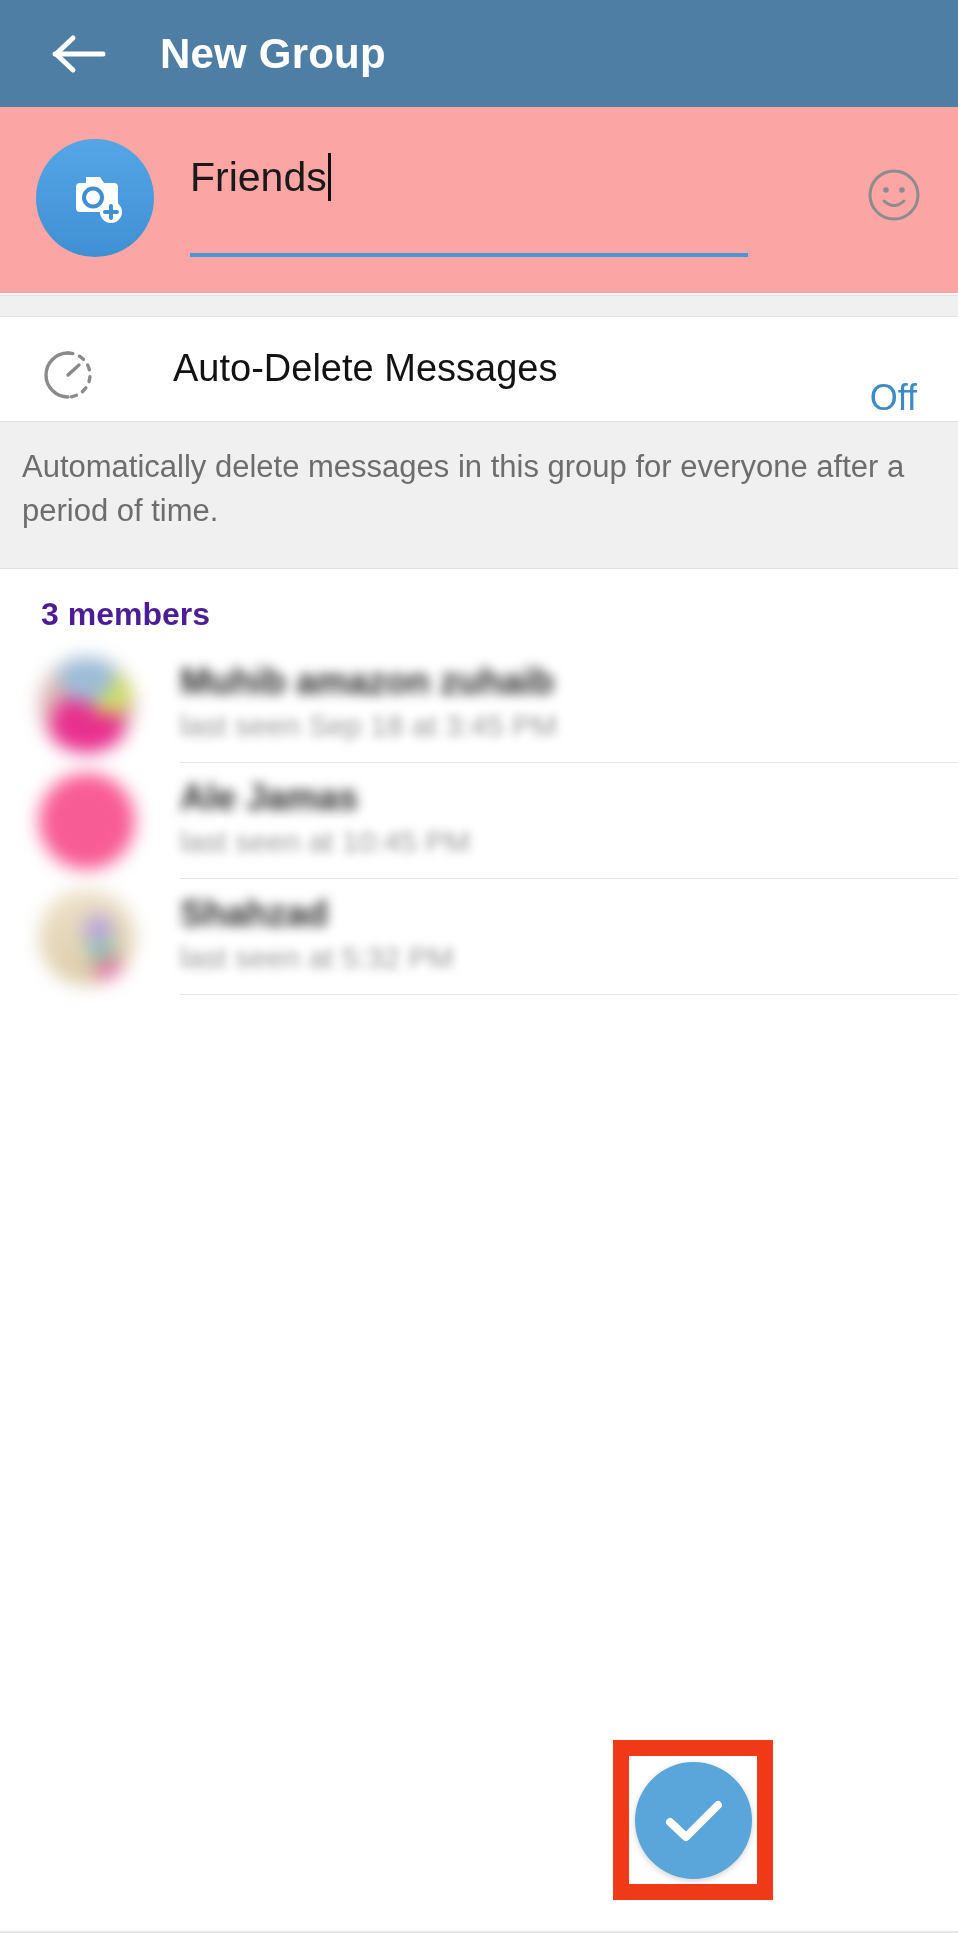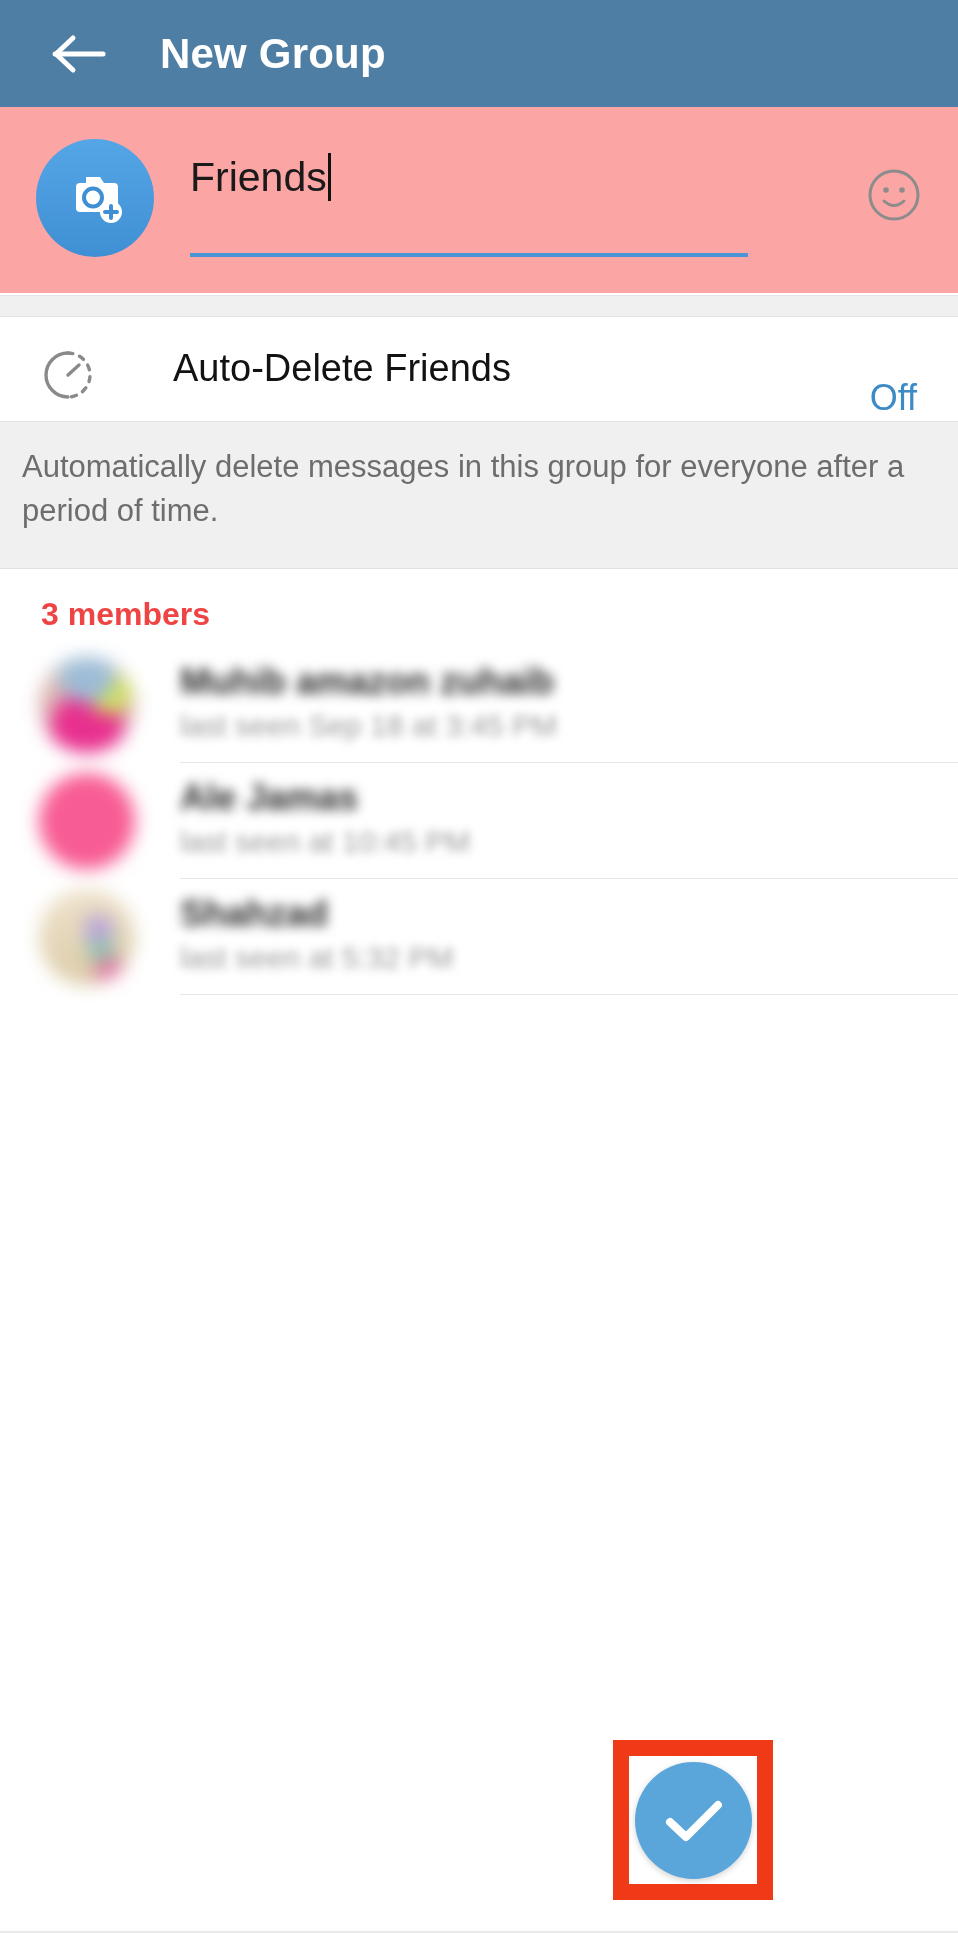--- a/index.html
+++ b/index.html
@@ -184,21 +184,21 @@
     top: 569px; left: 0;
     width: 958px;
     background: #ffffff;
   }
   .members-header {
     position: absolute;
     left: 41px;
     top: 27px;
     font-size: 32px;
     font-weight: bold;
-    color: #ef4444;
+    color: #4c1d95;
     white-space: nowrap;
   }
   .member-list {
     position: absolute;
     top: 78px;
     left: 0;
     width: 958px;
   }
   .member-row {
     position: relative;
@@ -337,21 +337,21 @@
 <div class="gray-strip strip-1"></div>
 
 <div class="autodelete-row">
   <div class="ad-icon">
     <svg width="54" height="54" viewBox="0 0 54 54" fill="none">
       <path d="M27 5 a22 22 0 1 0 0 44" stroke="#8a8a8a" stroke-width="3.4" fill="none" stroke-linecap="round"></path>
       <path d="M27 5 a22 22 0 0 1 0 44" stroke="#8a8a8a" stroke-width="3.4" fill="none" stroke-linecap="round" stroke-dasharray="5 7"></path>
       <path d="M27 27 L38 17" stroke="#8a8a8a" stroke-width="3.4" stroke-linecap="round"></path>
     </svg>
   </div>
-  <div class="ad-label">Auto-Delete Friends</div>
+  <div class="ad-label">Auto-Delete Messages</div>
   <div class="ad-value">Off</div>
 </div>
 
 <div class="desc-block">
   <div class="desc-text">Automatically delete messages in this group for everyone after a period of time.</div>
 </div>
 
 <div class="members-section">
   <div class="members-header">3 members</div>
 

